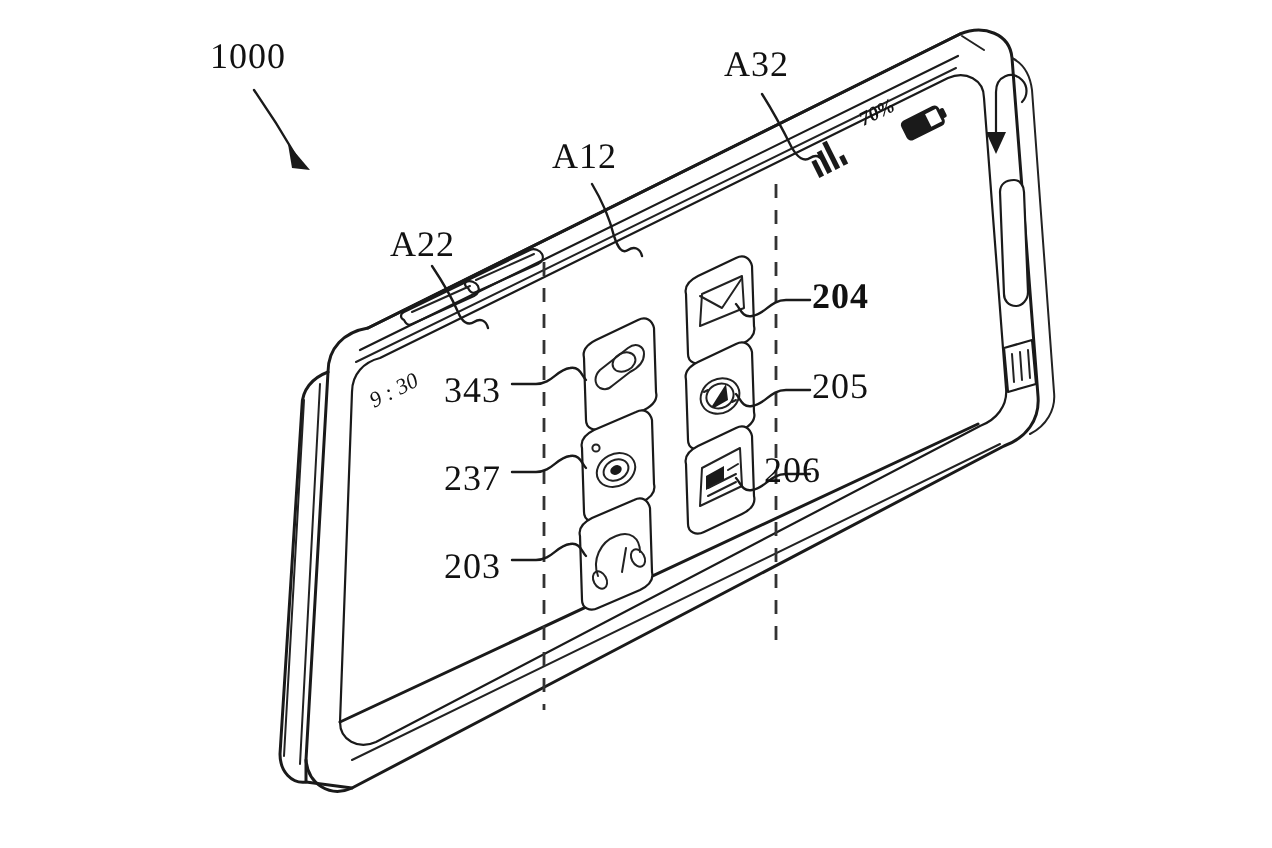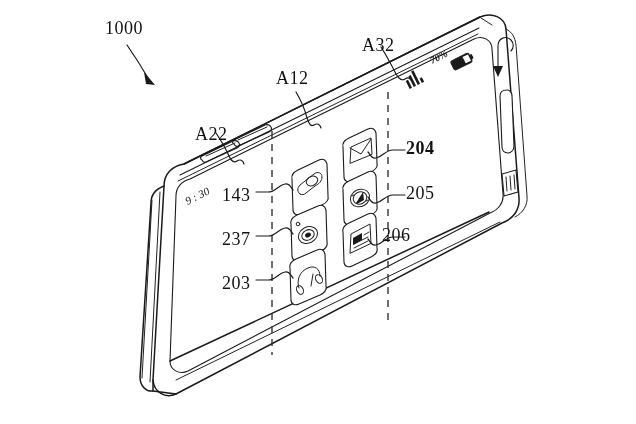--- a/index.html
+++ b/index.html
@@ -242,25 +242,25 @@
   <path class="lead" d="M 256 280 L 268 280 C 276 280, 278 273, 285 272 C 290 271, 291 276, 293 278"></path>
 
   <path class="lead" d="M 405 150 L 393 150 C 385 150, 383 157, 376 158 C 371 159, 370 154, 368 152"></path>
 
   <path class="lead" d="M 405 195 L 393 195 C 385 195, 383 202, 376 203 C 371 204, 370 199, 368 197"></path>
 
   <path class="lead" d="M 405 237 L 393 237 C 385 237, 383 244, 376 245 C 371 246, 370 241, 368 239"></path>
 </svg>
 
 <div class="lbl reftext" style="left:105px;top:18px;">1000</div>
-<div class="lbl reftext" style="left:362px;top:22px;margin-top:13px;">A32</div>
+<div class="lbl reftext" style="left:362px;top:22px;">A32</div>
 <div class="lbl reftext" style="left:276px;top:68px;text-align:center;">A12</div>
-<div class="lbl reftext" style="left:195px;top:124px;">A22</div>
-
-<div class="lbl reftext" style="left:222px;top:185px;">143</div>
+<div class="lbl reftext" style="left:195px;top:112px;">A22</div>
+
+<div class="lbl reftext" style="left:222px;top:185px;">343</div>
 <div class="lbl reftext" style="left:222px;top:229px;">237</div>
 <div class="lbl reftext" style="left:222px;top:273px;">203</div>
 
 <div class="lbl reftext" style="left:406px;top:138px;font-weight:bold;">204</div>
 <div class="lbl reftext" style="left:406px;top:183px;font-family:Liberation Serif, serif;">205</div>
 <div class="lbl reftext" style="left:382px;top:225px;">206</div>
 
 <div class="lbl timetext" style="left:183px;top:196px;transform:rotate(-26.5deg);transform-origin:left top;">9 : 30</div>
 
 <div class="lbl statustext" style="left:428px;top:56px;transform:rotate(-26.5deg);transform-origin:left top;">70%</div>

